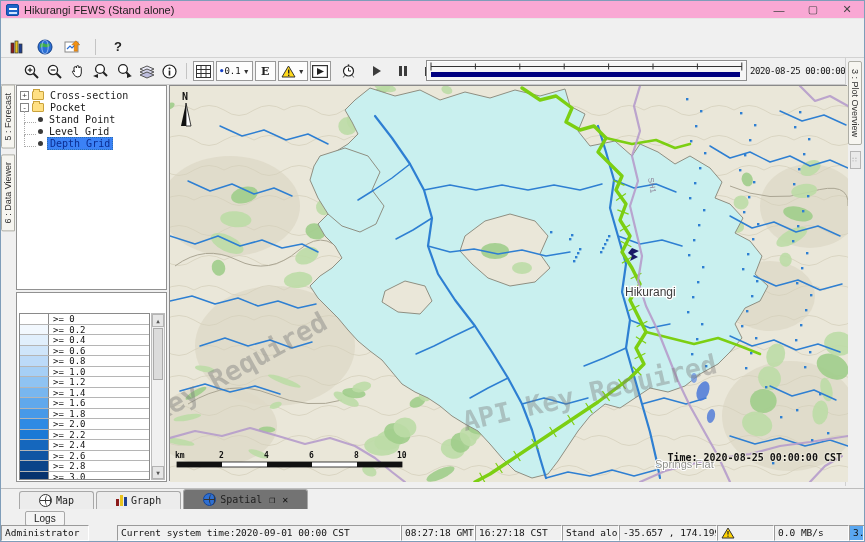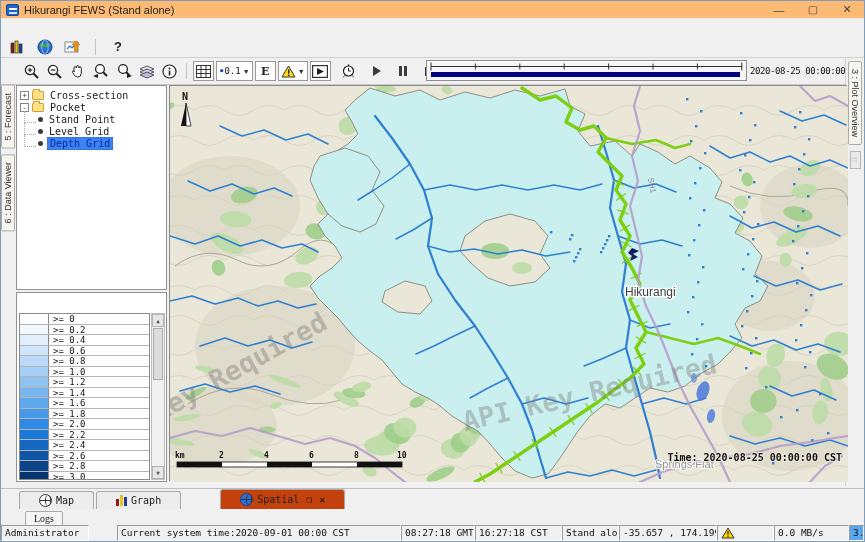--- a/index.html
+++ b/index.html
@@ -1,20 +1,20 @@
 <!DOCTYPE html>
 <html><head>
 <meta charset="utf-8">
 <style>
   html,body{margin:0;padding:0;background:#d7d7d7;font-family:"Liberation Sans",sans-serif;}
   .window{position:relative;width:865px;height:542px;background:#f0f0f0;overflow:hidden;border:1px solid #7f9db9;box-sizing:border-box;}
   .window *{box-sizing:border-box;}
 
   
-  .titlebar{position:absolute;left:0;top:0;right:0;height:18px;background:#fdba74;display:flex;align-items:center;border-bottom:1px solid #e8e8e8;}
+  .titlebar{position:absolute;left:0;top:0;right:0;height:18px;background:#f9a8d4;display:flex;align-items:center;border-bottom:1px solid #e8e8e8;}
   .appicon{width:13px;height:12px;margin:0 5px 0 5px;background:#1e63c8;border:1px solid #0f4ba0;border-radius:2px;position:relative;}
   .appicon:before{content:"";position:absolute;left:2px;top:3px;width:8px;height:2px;background:#fff;}
   .appicon:after{content:"";position:absolute;left:2px;top:7px;width:8px;height:2px;background:#cfe2ff;}
   .title-text{font-size:11px;color:#222;}
   .wcontrols{margin-left:auto;display:flex;height:100%;}
   .wbtn{width:34px;height:100%;display:flex;align-items:center;justify-content:center;font-size:11px;color:#444;}
 
   
   .menubar{position:absolute;left:0;top:18px;right:0;height:17px;background:#f0f0f0;display:flex;align-items:center;font-size:11px;color:#111;border-bottom:1px solid #e2e2e2;}
   .menu-item{padding:1px 9px;}
@@ -78,24 +78,24 @@
   .sfill{flex:1;}
 
   
   .map{position:absolute;left:168px;top:84px;width:678px;height:396px;border:1px solid #8a8a8a;background:#eae7d9;}
   .map svg{display:block;}
   .svgtxt{font-family:"DejaVu Sans Mono",monospace;}
 
   
   .tabs-row{position:absolute;left:0;right:0;top:487px;height:21px;background:#f0f0f0;border-top:1px solid #bdbdbd;display:flex;align-items:flex-end;padding-left:18px;gap:2px;}
   .btab{height:18px;display:flex;align-items:center;gap:4px;font-size:10px;color:#222;background:#ececec;border:1px solid #a8a8a8;border-bottom:none;border-radius:3px 3px 0 0;padding:0 19px;font-family:"DejaVu Sans Mono",monospace;}
-  .btab.active{background:#c2410c;height:20px;margin-left:37px;}
+  .btab.active{background:#737373;height:20px;}
   .pane-ctl{font-size:10px;color:#111;margin-left:3px;font-weight:bold;}
   .logs-row{position:absolute;left:0;right:0;top:508px;height:18px;background:#f0f0f0;}
-  .logs-tab{position:absolute;left:24px;top:2px;height:15px;display:flex;align-items:center;padding:0 8px;font-size:10px;font-family:Liberation Serif, serif;background:#f4f4f4;border:1px solid #a8a8a8;border-radius:2px;color:#222;}
+  .logs-tab{position:absolute;left:24px;top:2px;height:15px;display:flex;align-items:center;padding:0 8px;font-size:10px;font-family:Liberation Sans, sans-serif;background:#f4f4f4;border:1px solid #a8a8a8;border-radius:2px;color:#222;}
   .statusbar{position:absolute;left:0;right:0;bottom:0;height:16px;display:flex;background:#f0f0f0;font-family:"DejaVu Sans Mono",monospace;font-size:9.5px;color:#111;}
   .scell{border:1px solid;border-color:#9a9a9a #ffffff #ffffff #9a9a9a;padding:1px 3px 0 3px;white-space:nowrap;overflow:hidden;position:relative;flex:none;}
   .memfill{position:absolute;left:0;top:0;bottom:0;}
   .memtxt{position:relative;}
 
   .mini-globe{width:13px;height:13px;border-radius:50%;border:1px solid #333;position:relative;background:#fff;flex:none;}
   .mini-globe:before{content:"";position:absolute;left:45%;top:0;bottom:0;width:35%;border-left:1px solid #333;border-right:1px solid #333;border-radius:50%;}
   .mini-globe:after{content:"";position:absolute;top:45%;left:0;right:0;height:1px;background:#333;}
   .mini-globe.blue{background:#2e6fd2;border-color:#13459c;}
   .mini-bars{display:flex;align-items:flex-end;gap:1px;height:11px;flex:none;}

